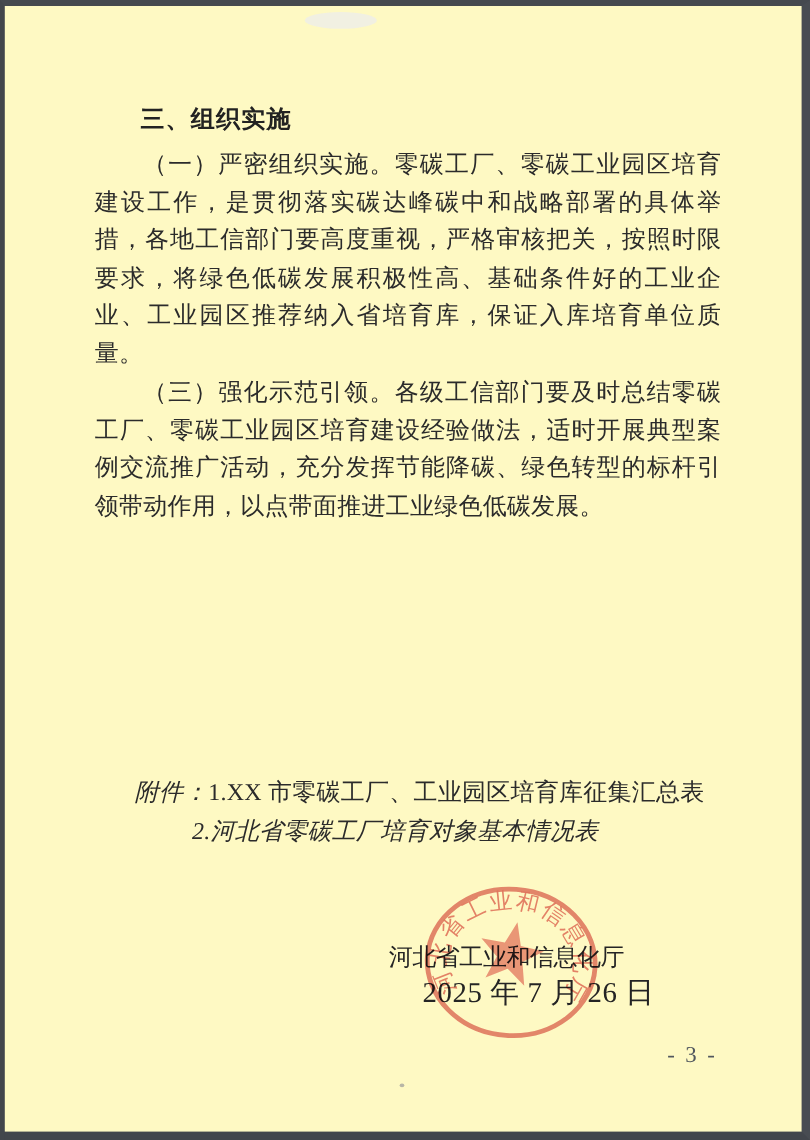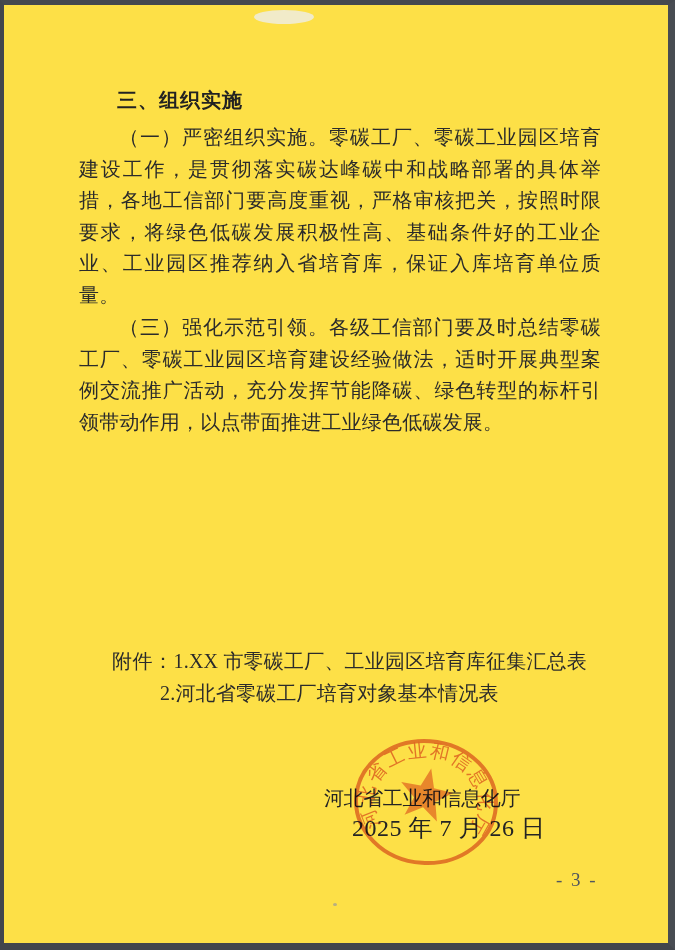--- a/index.html
+++ b/index.html
@@ -1,20 +1,20 @@
 <!DOCTYPE html>
 <html><head>
 <meta charset="utf-8">
 <style>
   html,body{margin:0;padding:0;background:#e8e8e8;}
   *{box-sizing:border-box;}
   .scan{
     position:relative;
     width:675px;height:950px;
-    background:#fde047;
+    background:#fef9c3;
     border-top:5px solid #45494f;
     border-left:4px solid #42464c;
     border-right:7px solid #484c52;
     border-bottom:7px solid #42464c;
     overflow:hidden;
     font-family:"Liberation Serif","DejaVu Serif",serif;
     color:#2b2b2b;
   }
   .doc-body{
     position:absolute;left:74px;top:79px;width:524px;
@@ -27,22 +27,22 @@
     color:#222;letter-spacing:1px;
   }
   .doc-body p{
     margin:1px;text-indent:2em;text-align:justify;
   }
   .attachments{
     position:absolute;left:108px;top:640px;
     font-size:20px;line-height:32px;letter-spacing:.2px;
   }
   .attach-row{white-space:nowrap;}
-  .attach-row.indent{padding-left:48px;}
-  .attach-label{letter-spacing:.5px;}
+  .attach-row.indent{padding-left:48px;font-style:italic;}
+  .attach-label{letter-spacing:.5px;font-style:italic;}
   .signature{
     position:absolute;left:320px;top:779px;
     font-size:20px;line-height:28px;letter-spacing:-0.4px;
     white-space:nowrap;color:#242424;
   }
   .doc-date{
     position:absolute;left:348px;top:809px;
     font-size:24px;line-height:28px;letter-spacing:.5px;
     white-space:nowrap;color:#242424;
   }

